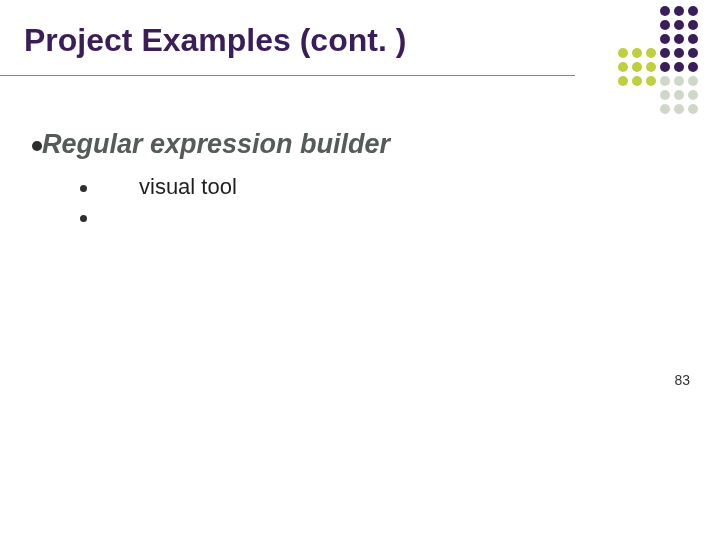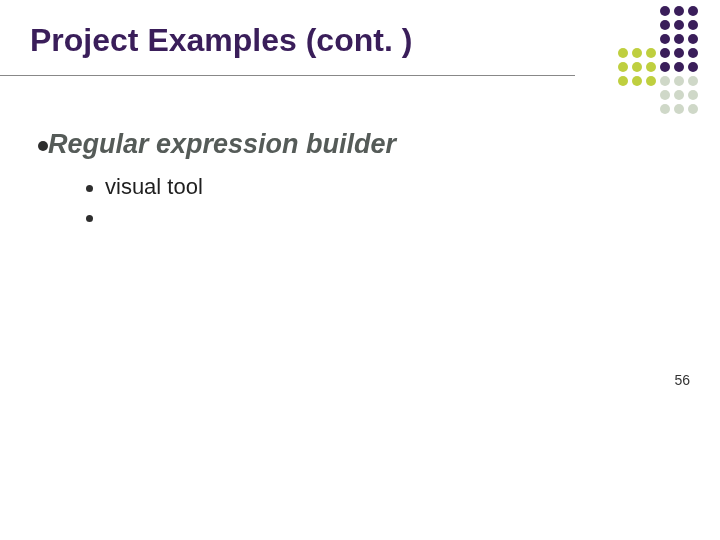--- a/index.html
+++ b/index.html
@@ -7,21 +7,21 @@
   body {
     font-family: Arial, Helvetica, sans-serif;
     background: #ffffff;
     position: relative;
     overflow: hidden;
   }
   .slide {
     width: 720px;
     height: 408px;
     position: relative;
-    padding: 22px 30px 30px 30px;
+    padding: 22px 30px 30px 24px;
   }
   .title {
     font-size: 32px;
     font-weight: bold;
     color: #3a1e5a;
     padding-bottom: 10px;
   }
   .title-underline {
     position: absolute;
     top: 75px;
@@ -84,20 +84,21 @@
     width: 7px;
     height: 7px;
     border-radius: 50%;
     background: #2e2e2e;
     margin-top: 11px;
     flex-shrink: 0;
   }
   .l2-text {
     font-size: 22px;
     color: #1f1f1f;
+    margin-left: 40px;
   }
   .page-num {
     position: absolute;
     bottom: 20px;
     right: 30px;
     font-size: 14px;
     color: #333;
   }
 </style>
 </head>
@@ -169,14 +170,14 @@
       <div class="level2">
         <span class="bullet2"></span>
         <span class="l2-text">visual tool</span>
       </div>
       <div class="level2">
         <span class="bullet2"></span>
       </div>
     </div>
   </div>
 
-  <div class="page-num">56</div>
+  <div class="page-num">83</div>
 </div>
 
 </body></html>

